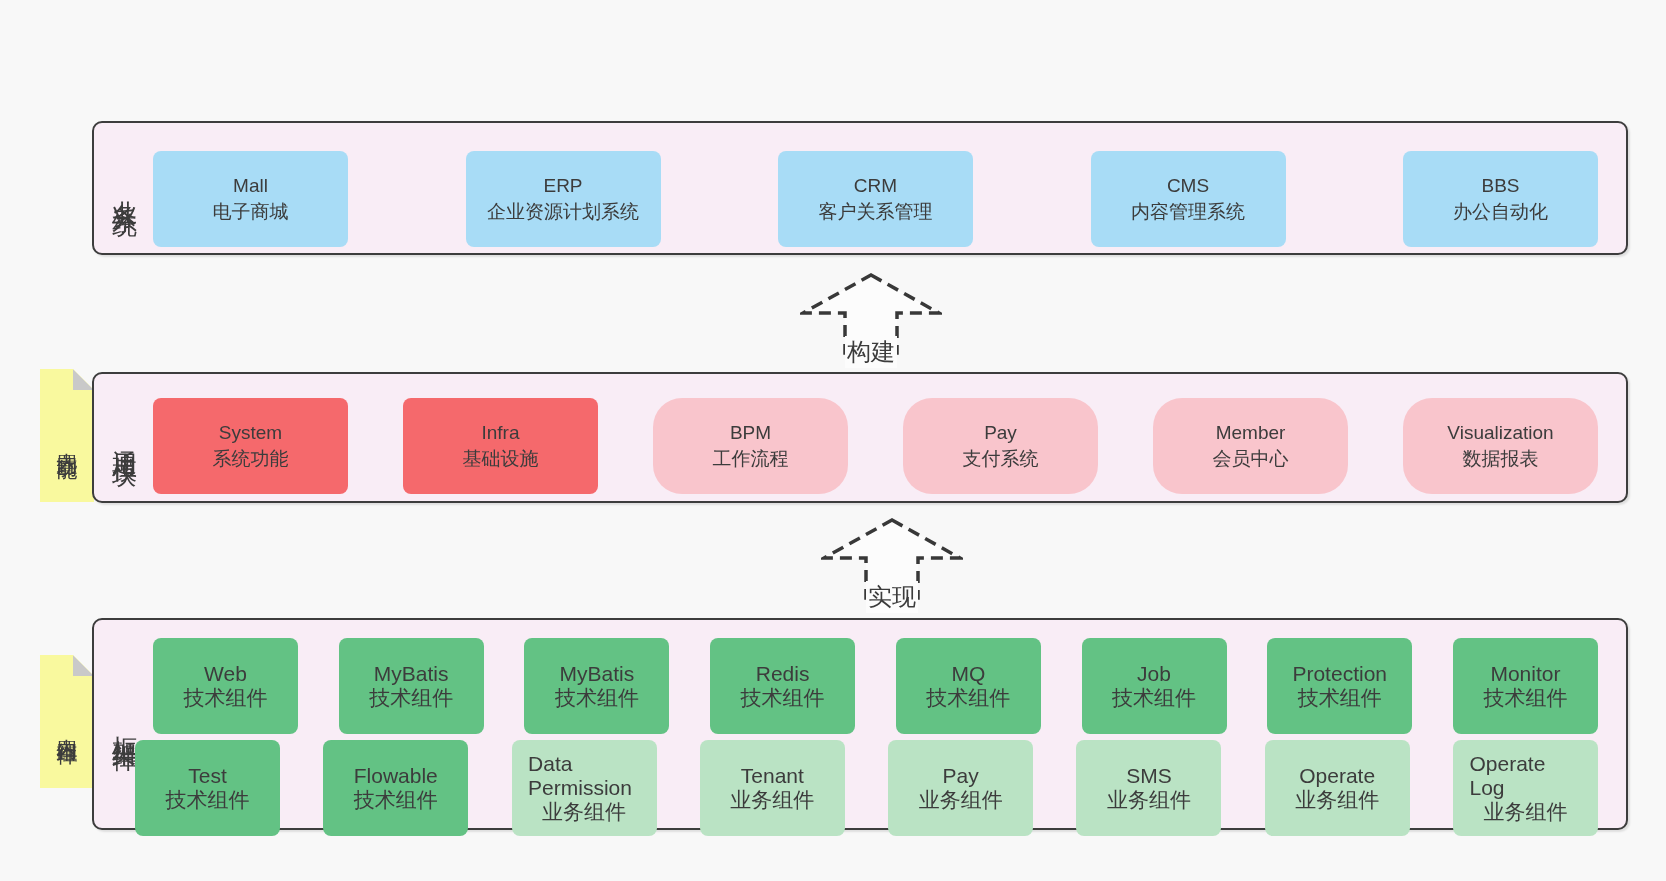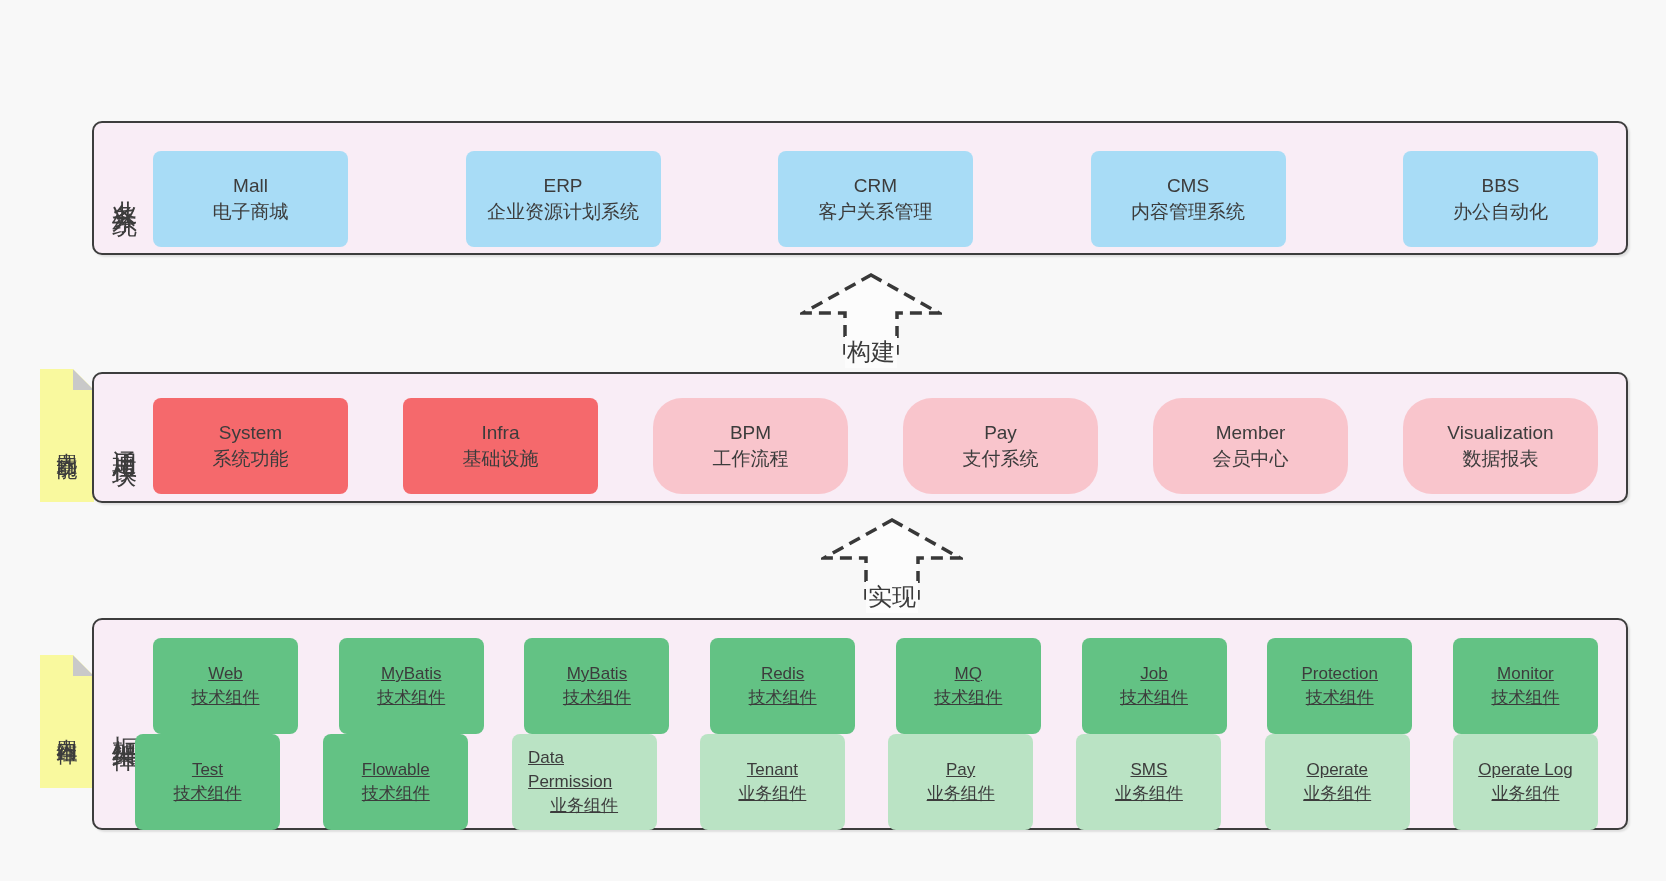--- a/index.html
+++ b/index.html
@@ -44,38 +44,38 @@
     position: absolute;
     left: 0;
     right: 0;
     display: flex;
     justify-content: space-between;
     padding: 0 28px 0 59px;
   }
   .business .row { top: 28px; }
   .modules  .row { top: 24px; }
   .framework .row1 { top: 18px; }
-  .framework .row2 { top: 114px; padding-left: 41px; }
+  .framework .row2 { top: 120px; padding-left: 41px; }
 
   
   .box {
     height: 96px;
     border-radius: 8px;
     display: flex;
     flex-direction: column;
     align-items: center;
     justify-content: center;
     text-align: left;
     color: var(--text-dark);
     font-size: 19px;
     line-height: 26px;
     flex: 0 0 auto;
   }
   .business .box, .modules .box { width: 195px; }
-  .framework .box { width: 145px; font-size: 17px; line-height: 24px; text-decoration: underline; }
+  .framework .box { width: 145px; font-size: 21px; line-height: 24px; }
   .framework .box .en { max-width: 112px; }
 
   .box.blue        { background: var(--box-blue); }
   .box.red         { background: var(--box-red); }
   .box.pink        { background: var(--box-pink); border-radius: 29px; }
   .box.green       { background: var(--box-green); }
   .box.green-light { background: var(--box-green-light); }
 
   
   .note {

